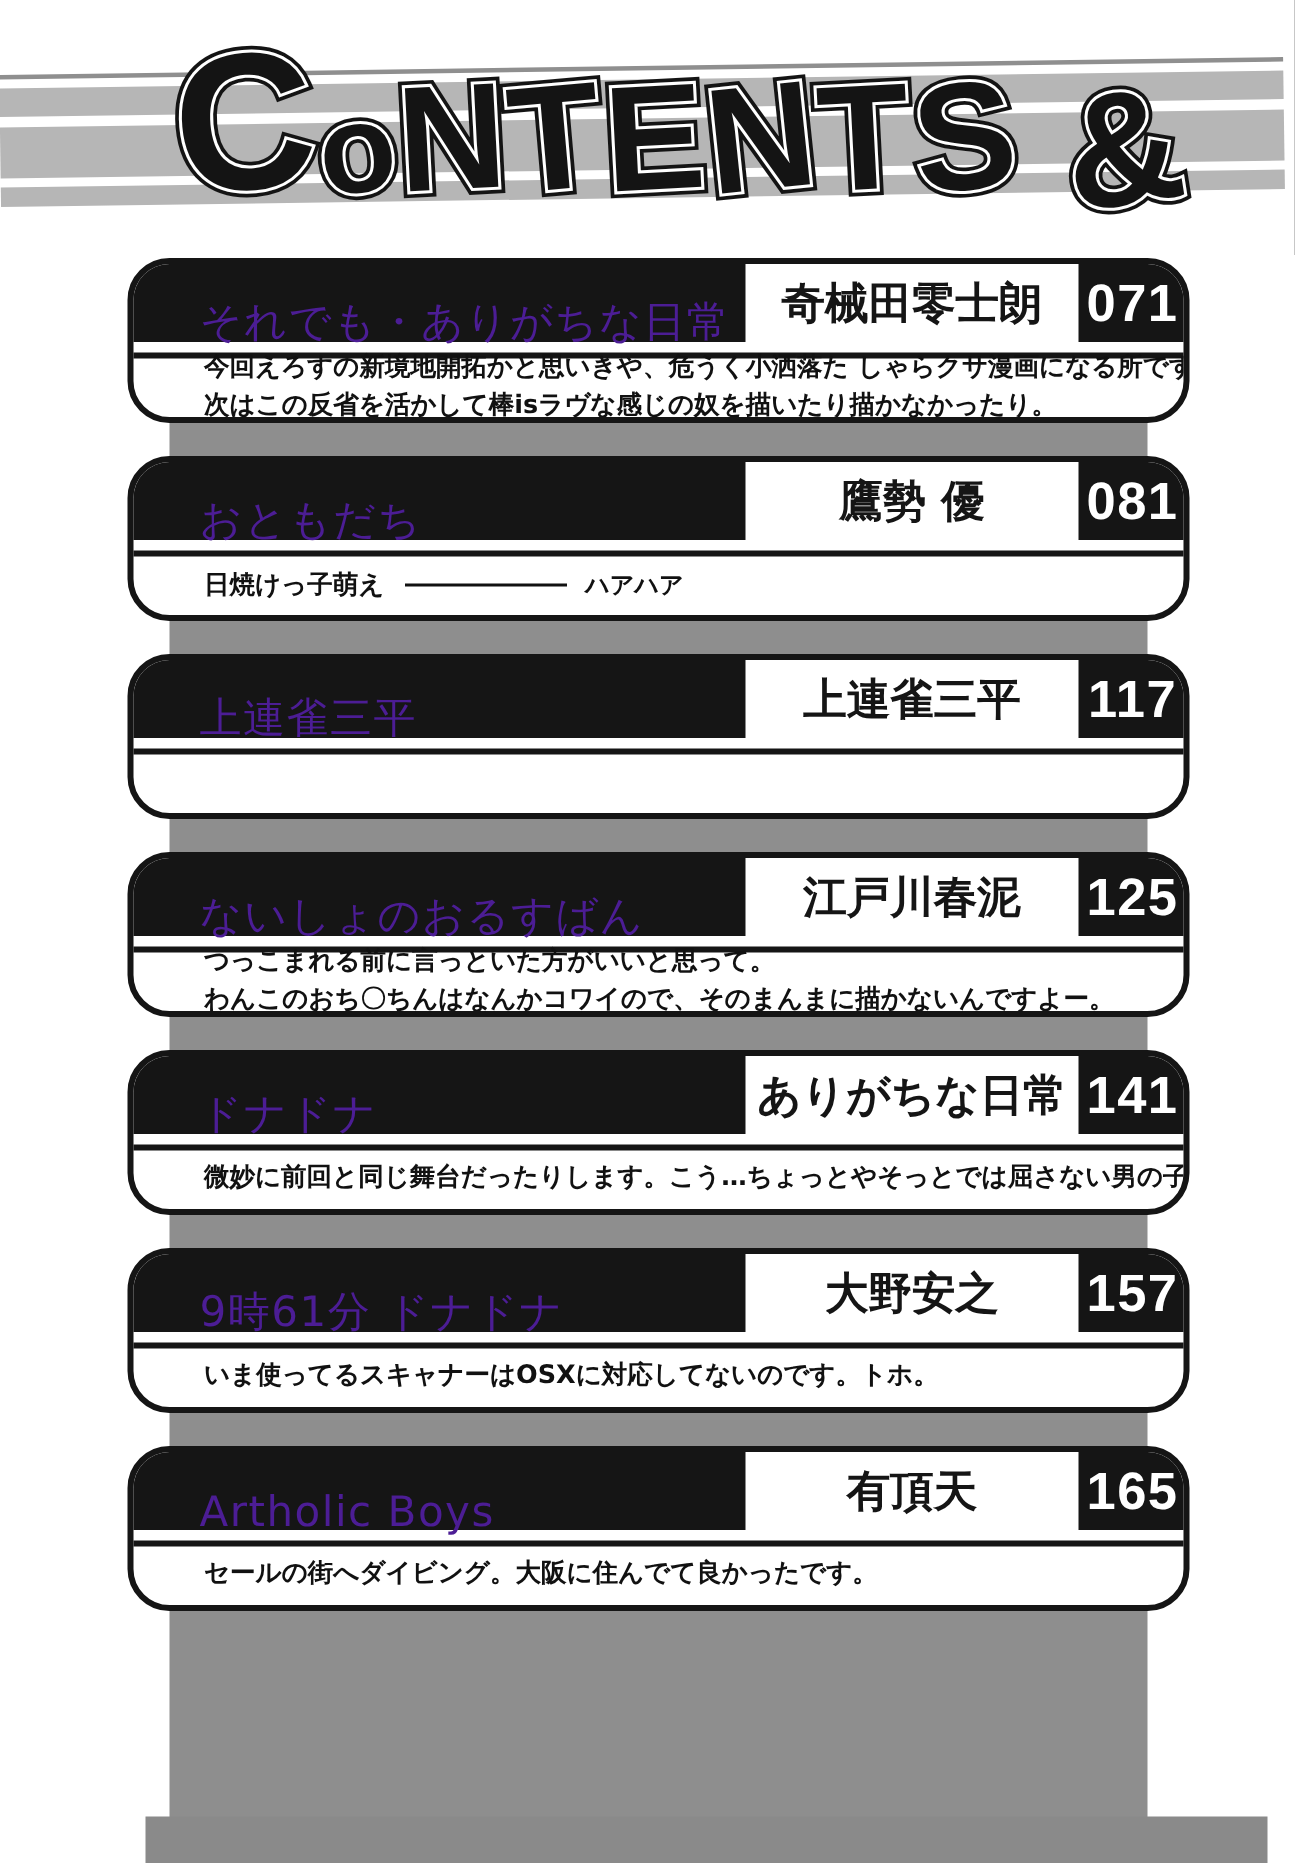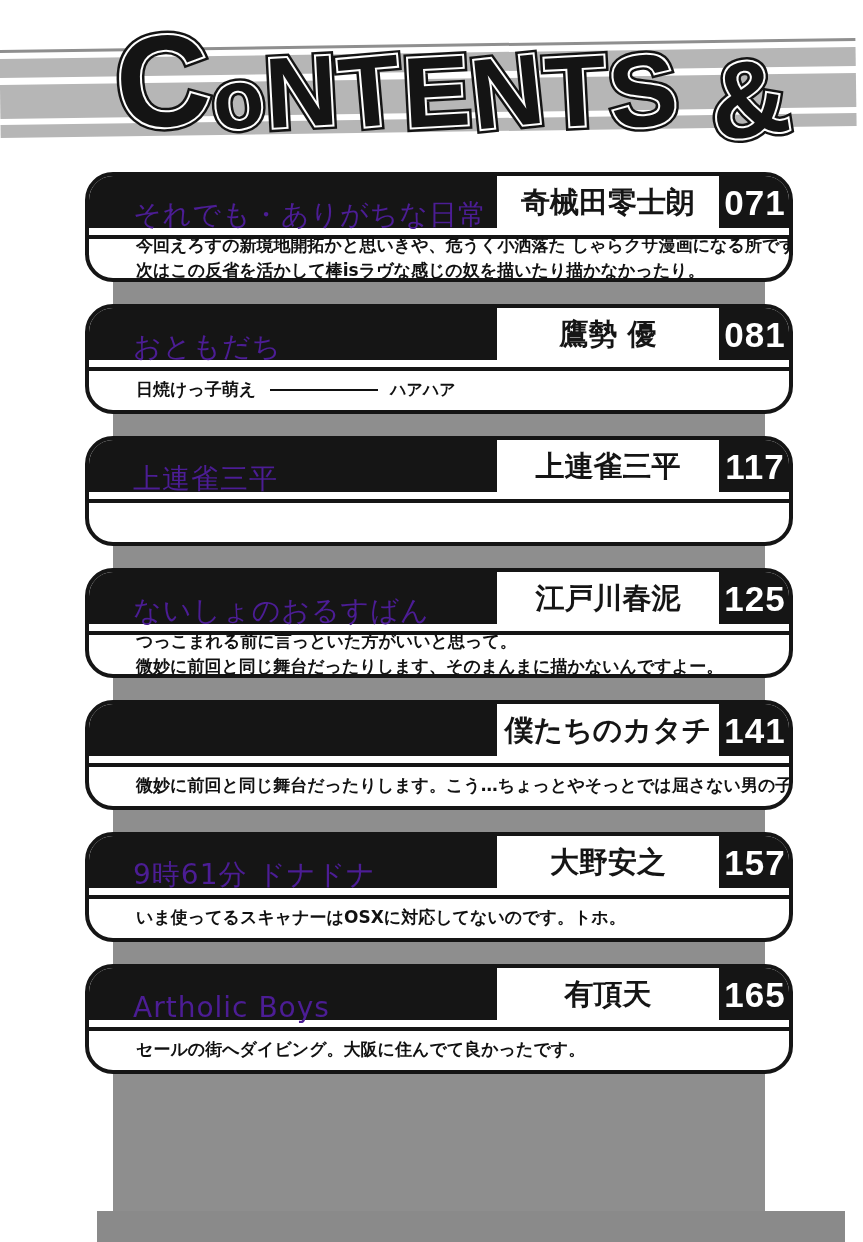--- a/index.html
+++ b/index.html
@@ -111,27 +111,28 @@
   </div>
 
   <div class="entry-card">
     <div class="entry-header"></div>
     <div class="entry-title e-title">ないしょのおるすばん</div>
     <div class="author-box e-author">江戸川春泥</div>
     <div class="page-num e-page">125</div>
     <div class="separator"></div>
     <div class="entry-desc e-desc">
         <div class="desc-line">つっこまれる前に言っといた方がいいと思って。</div>
-        <div class="desc-line">微妙に前回と同じ舞台だったりします、そのまんまに描かないんですよー。</div>
+        <div class="desc-line">わんこのおち〇ちんはなんかコワイので、そのまんまに描かないんですよー。</div>
       </div>
   </div>
 
   <div class="entry-card">
     <div class="entry-header"></div>
-    <div class="author-box e-author">僕たちのカタチ</div>
+    <div class="entry-title e-title">ドナドナ</div>
+    <div class="author-box e-author">ありがちな日常</div>
     <div class="page-num e-page">141</div>
     <div class="separator"></div>
     <div class="entry-desc e-desc">
         <div class="desc-line">微妙に前回と同じ舞台だったりします。こう…ちょっとやそっとでは屈さない男の子を</div>
       </div>
   </div>
 
   <div class="entry-card">
     <div class="entry-header"></div>
     <div class="entry-title e-title">9時61分 ドナドナ</div>

